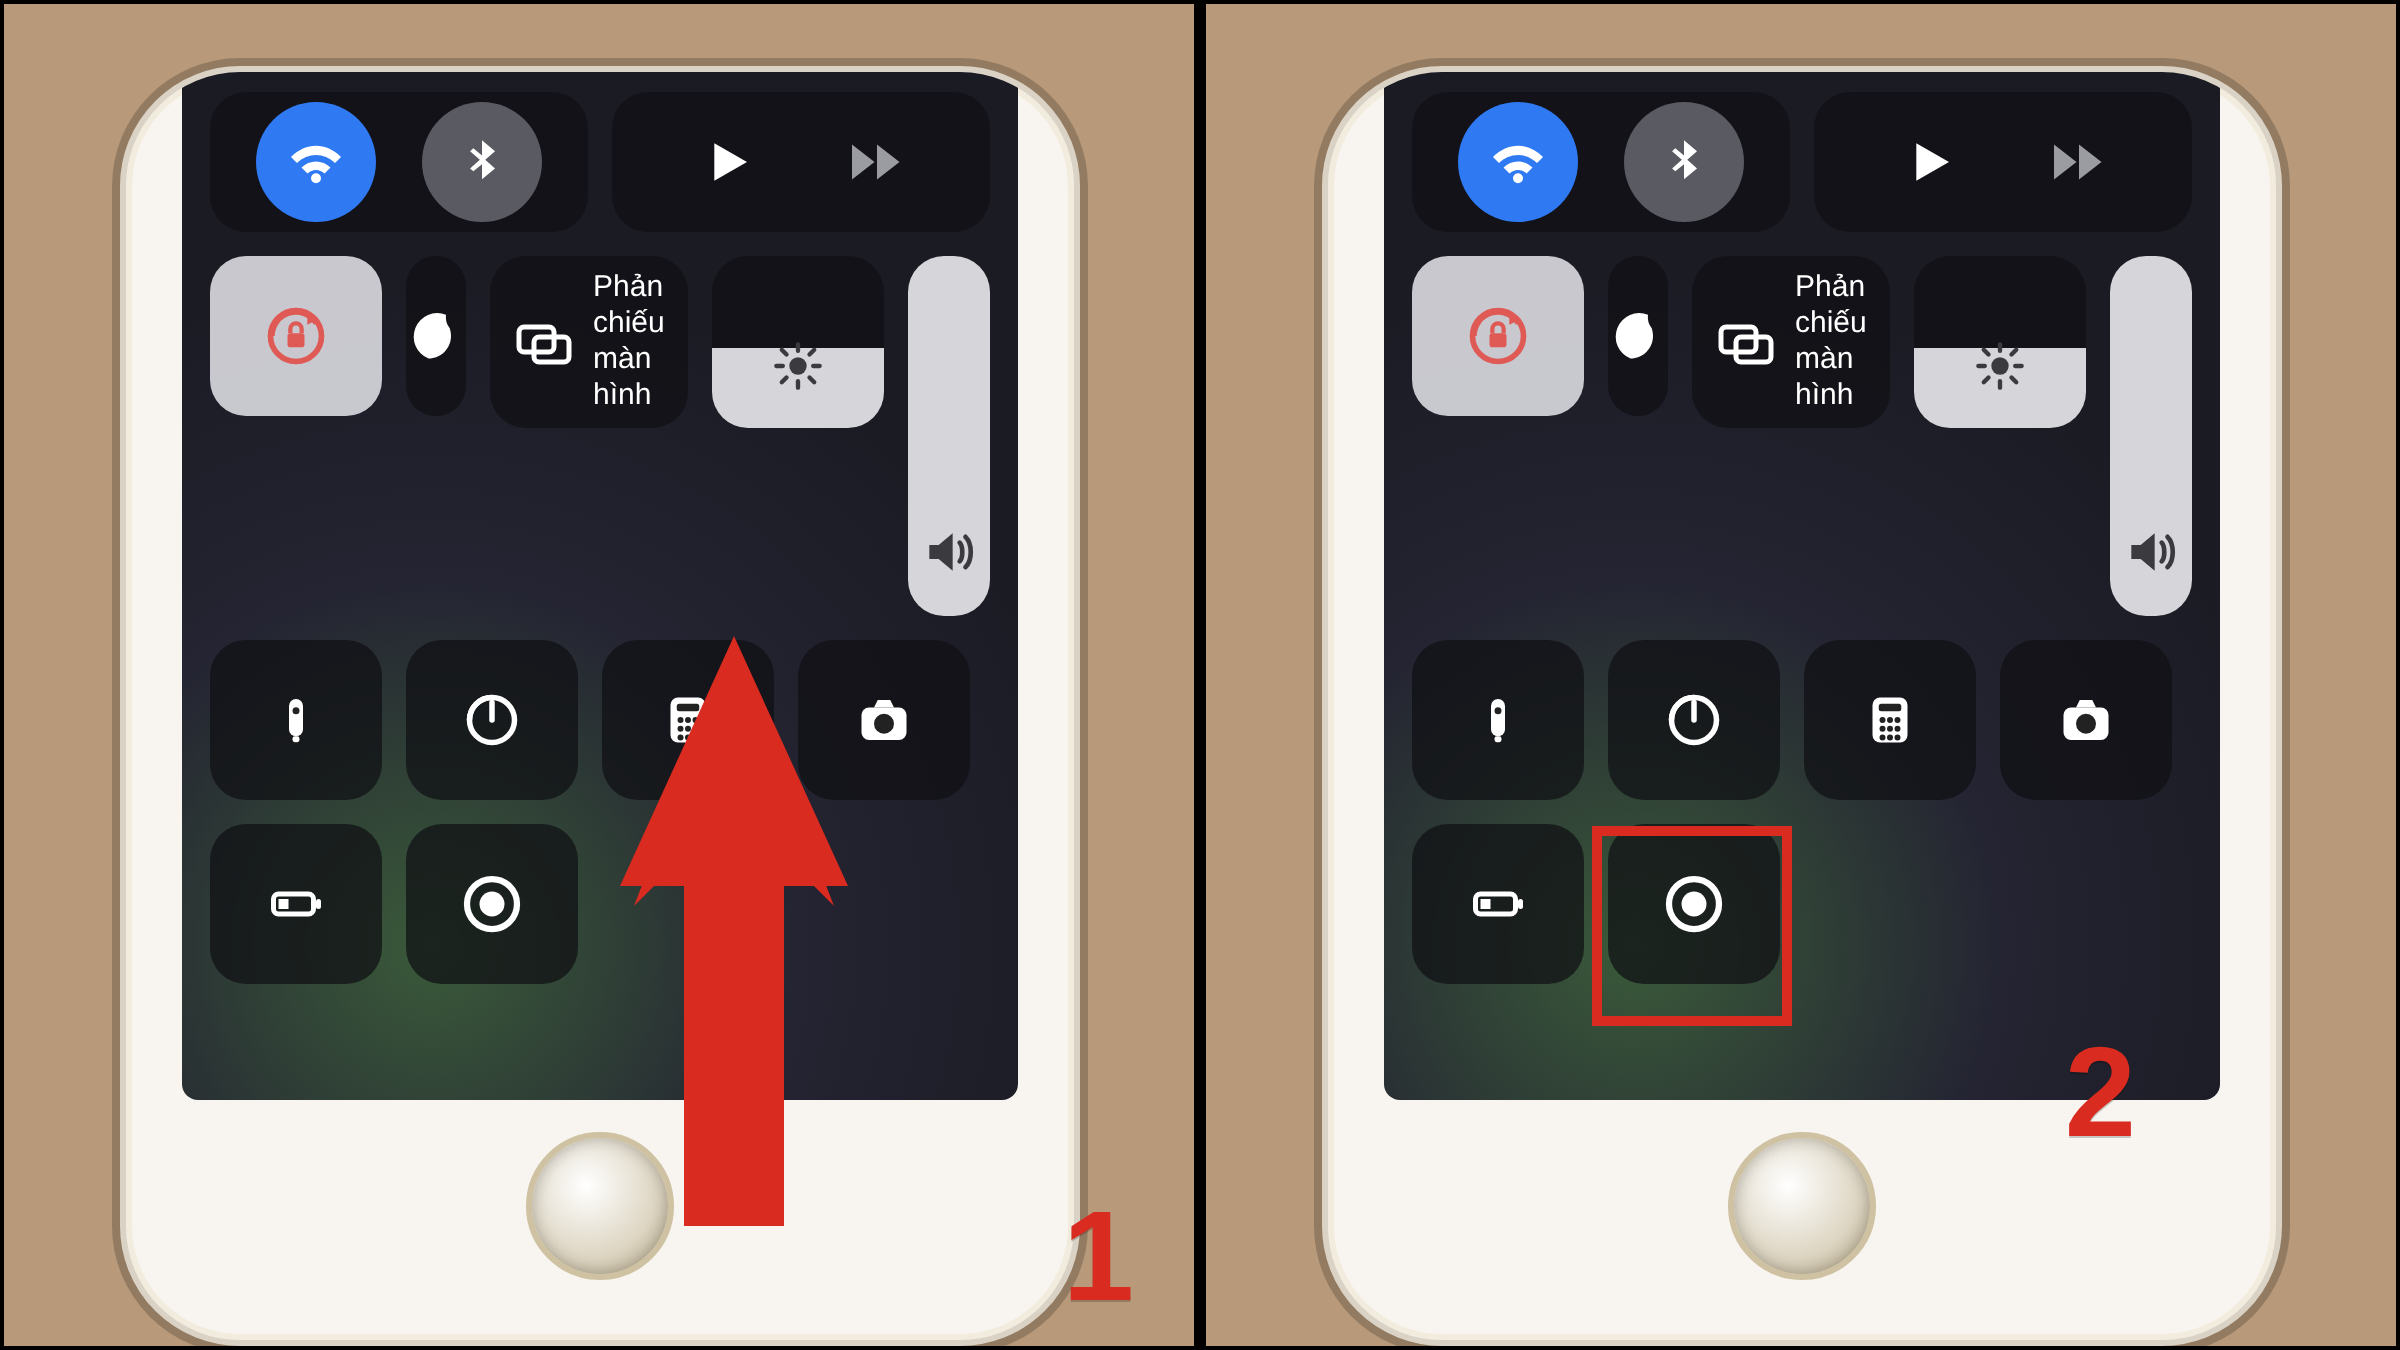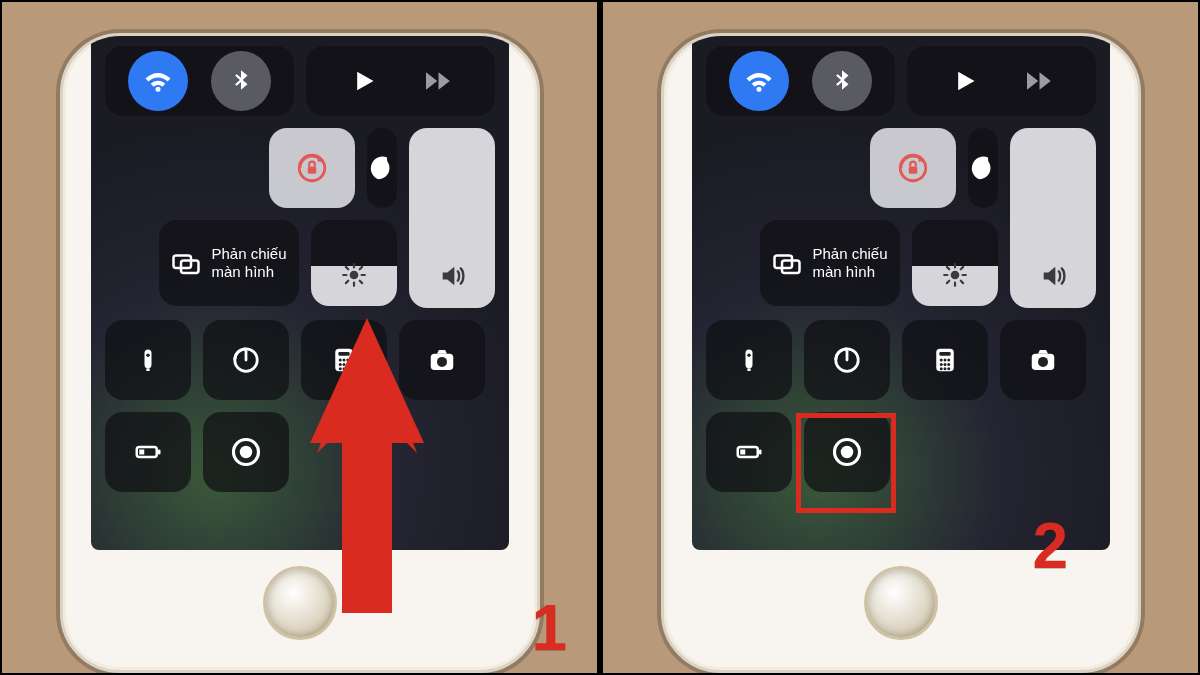--- a/index.html
+++ b/index.html
@@ -67,21 +67,21 @@
     border-radius: 50%;
     display: flex; align-items: center; justify-content: center;
   }
   .blue { background: #2f7af3; }
   .gray { background: #5a5a63; }
 
   .row1 .group-left, .row1 .group-right {
     flex: 1; height: 70px; display: flex; align-items: center; justify-content: space-evenly;
   }
   .row2-wrap { display:flex; gap:12px; }
-  .row2-left { flex:1; display:flex; flex-direction:column; gap:12px;align-items:flex-end; }
+  .row2-left { flex:1; display:flex; gap:12px; }
   .row2-left .top { display:flex; gap:12px; height:80px; }
   .row2-left .bot { display:flex; gap:12px; height:86px; }
 
   .mirror {
     display:flex; align-items:center; justify-content:flex-start;
     gap:10px; padding:0 12px; font-size:15px; line-height:1.2; color:#fff;
   }
   .mirror .txt { display:flex; flex-direction:column; }
 
   .slider {

